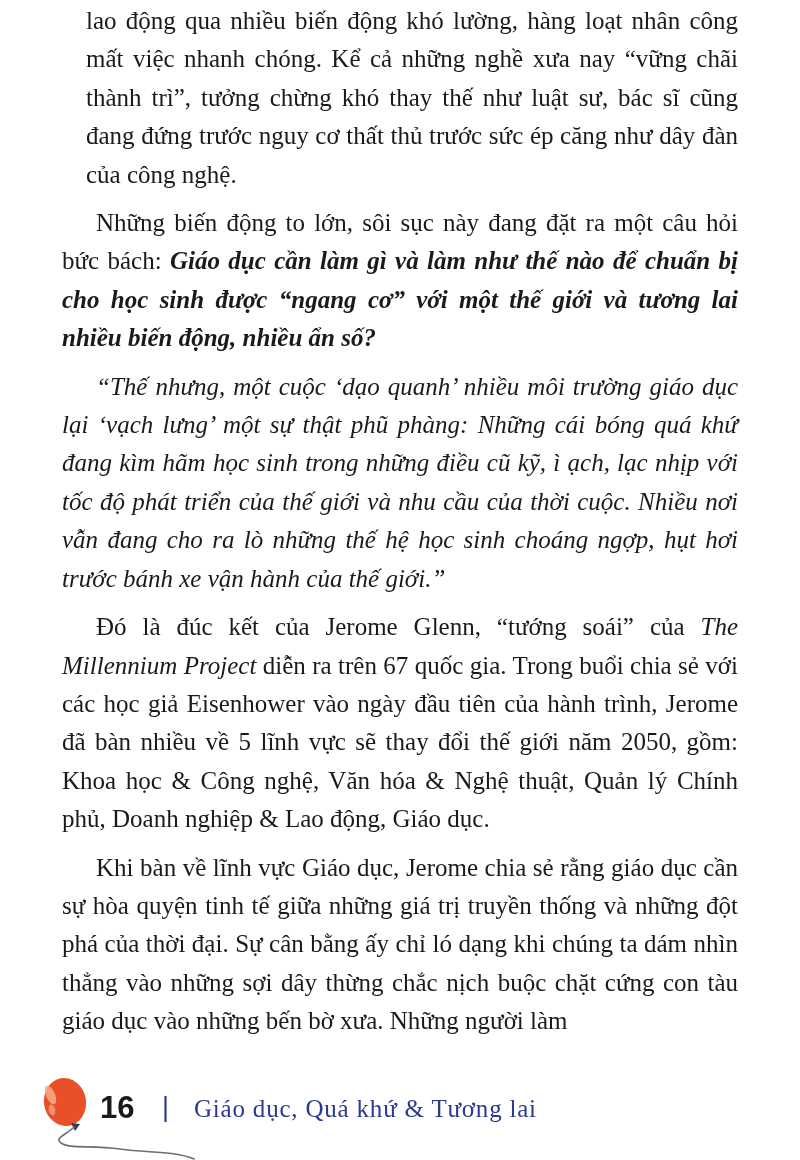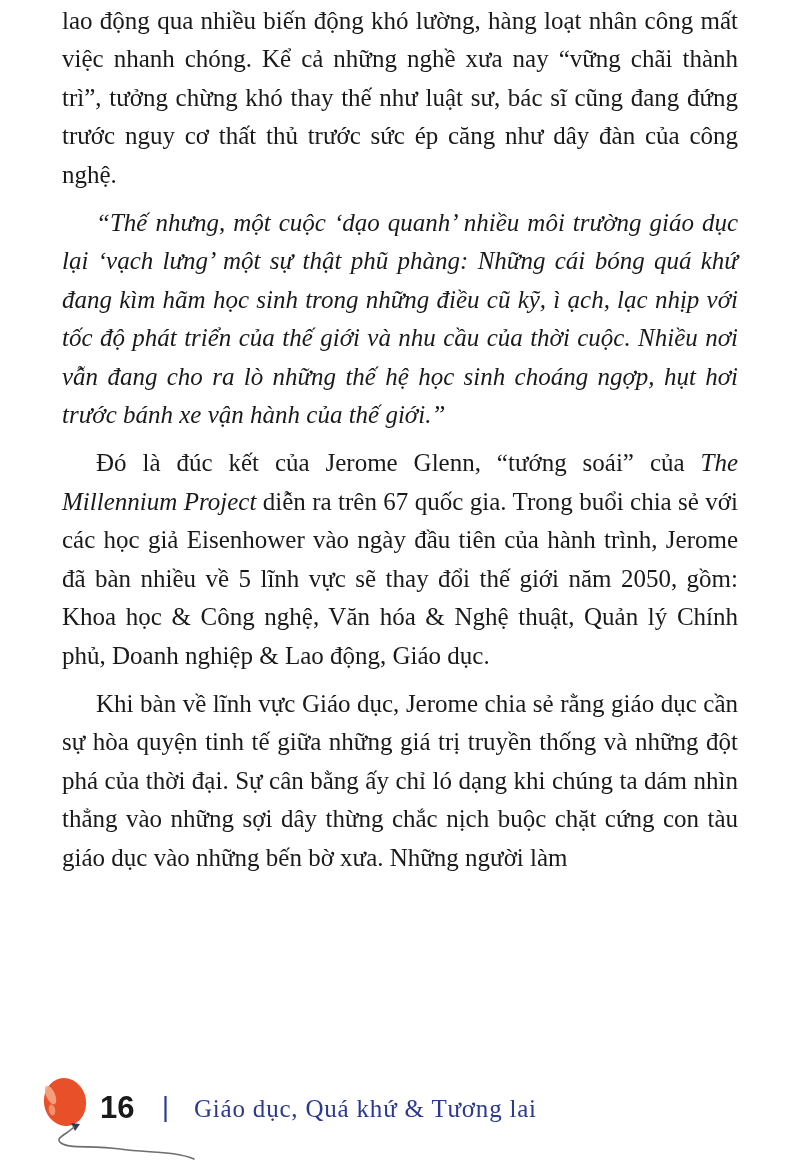--- a/index.html
+++ b/index.html
@@ -14,21 +14,21 @@
     position: absolute;
     top: 2px; left: 62px;
     width: 676px;
     font-size: 25px;
     line-height: 38.4px;
     color: var(--body-color, #1a1a1a);
     text-align: justify;
     hyphens: none;
   }
   .para { margin: 0 0 10px 0; text-indent: 34px; }
-  .para.first { text-indent: 0; }
+  .para.first { text-indent: 0; margin-left: 24px; }
   .seg-normal { font-style: normal; font-weight: normal; }
   .seg-italic { font-style: italic; }
   .seg-bold-italic { font-style: italic; font-weight: bold; }
   .page-footer { position: absolute; left: 8px; top: 1072px; width: 800px; height: 88px; margin-left: 28px; }
   .balloon-svg { position: absolute; left: 2px; top: 2px; }
   .page-number {
     position: absolute; left: 64px; top: 18px;
     font-family: "Liberation Sans", "DejaVu Sans", sans-serif;
     font-weight: bold; font-size: 31px;
     color: var(--body-color, #1a1a1a);
@@ -46,20 +46,21 @@
     color: var(--footer-color, #2b3990);
     white-space: nowrap;
     text-align: right;
   }
 </style>
 </head>
 <body>
 
 <main class="page-body">
     <p class="para first"><span class="seg-normal">lao động qua nhiều biến động khó lường, hàng loạt nhân công mất việc nhanh chóng. Kể cả những nghề xưa nay “vững chãi thành trì”, tưởng chừng khó thay thế như luật sư, bác sĩ cũng đang đứng trước nguy cơ thất thủ trước sức ép căng như dây đàn của công nghệ.</span></p>
+    <p class="para"><span class="seg-normal">Những biến động to lớn, sôi sục này đang đặt ra một câu hỏi bức bách: </span><span class="seg-bold-italic">Giáo dục cần làm gì và làm như thế nào để chuẩn bị cho học sinh được “ngang cơ” với một thế giới và tương lai nhiều biến động, nhiều ẩn số?</span></p>
     <p class="para"><span class="seg-italic">“Thế nhưng, một cuộc ‘dạo quanh’ nhiều môi trường giáo dục lại ‘vạch lưng’ một sự thật phũ phàng: Những cái bóng quá khứ đang kìm hãm học sinh trong những điều cũ kỹ, ì ạch, lạc nhịp với tốc độ phát triển của thế giới và nhu cầu của thời cuộc. Nhiều nơi vẫn đang cho ra lò những thế hệ học sinh choáng ngợp, hụt hơi trước bánh xe vận hành của thế giới.”</span></p>
     <p class="para"><span class="seg-normal">Đó là đúc kết của Jerome Glenn, “tướng soái” của </span><span class="seg-italic">The Millennium Project</span><span class="seg-normal"> diễn ra trên 67 quốc gia. Trong buổi chia sẻ với các học giả Eisenhower vào ngày đầu tiên của hành trình, Jerome đã bàn nhiều về 5 lĩnh vực sẽ thay đổi thế giới năm 2050, gồm: Khoa học &amp; Công nghệ, Văn hóa &amp; Nghệ thuật, Quản lý Chính phủ, Doanh nghiệp &amp; Lao động, Giáo dục.</span></p>
     <p class="para"><span class="seg-normal">Khi bàn về lĩnh vực Giáo dục, Jerome chia sẻ rằng giáo dục cần sự hòa quyện tinh tế giữa những giá trị truyền thống và những đột phá của thời đại. Sự cân bằng ấy chỉ ló dạng khi chúng ta dám nhìn thẳng vào những sợi dây thừng chắc nịch buộc chặt cứng con tàu giáo dục vào những bến bờ xưa. Những người làm</span></p>
   </main>
 
 <footer class="page-footer">
   <svg class="balloon-svg" width="170" height="90" viewBox="0 0 170 90" aria-hidden="true">
     <ellipse cx="27" cy="28" rx="21" ry="24" transform="rotate(-10 27 28)" fill="#e8502a"></ellipse>
     <ellipse cx="12.5" cy="21" rx="4.5" ry="10" transform="rotate(-24 12.5 21)" opacity="0.85" fill="#f7ab8a"></ellipse>
     <ellipse cx="14" cy="36" rx="3.2" ry="5.5" transform="rotate(-12 14 36)" opacity="0.7" fill="#f7ab8a"></ellipse>

